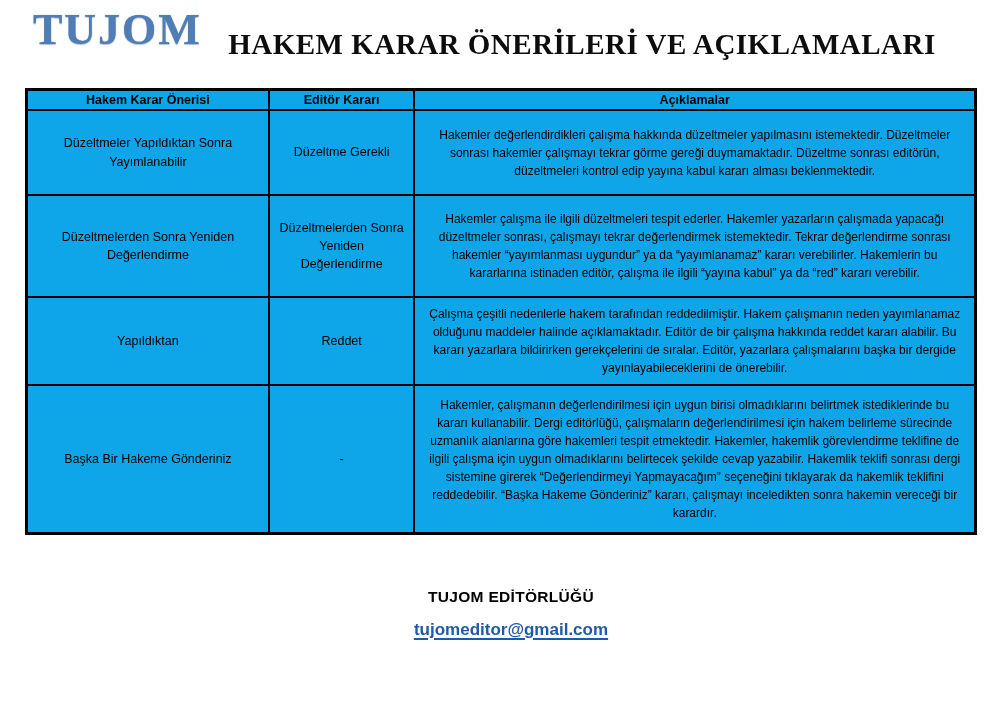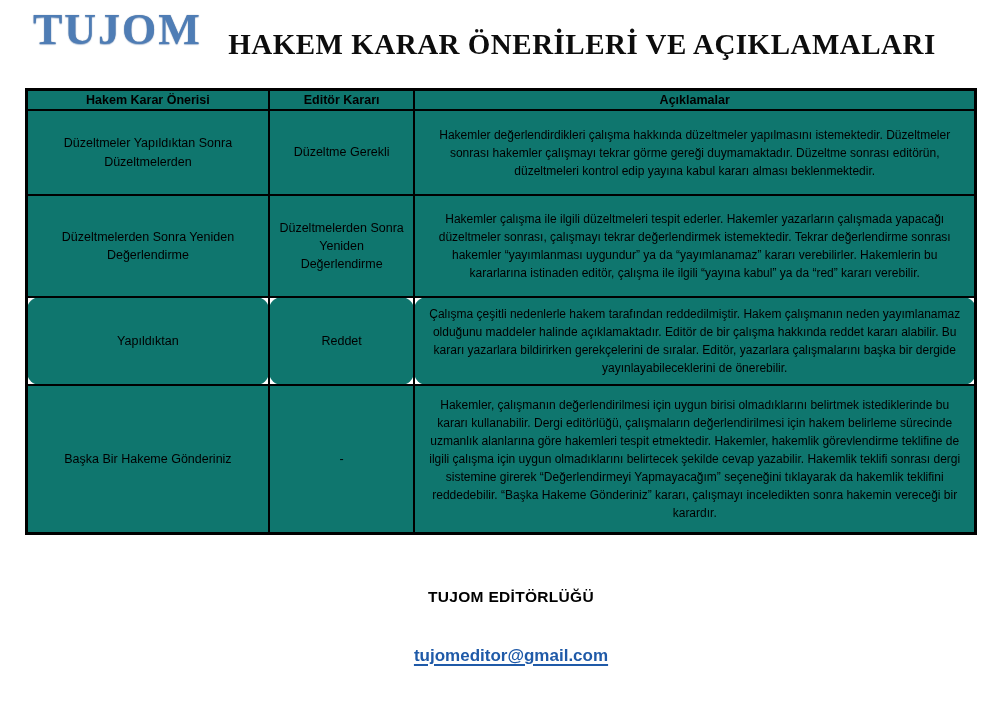--- a/index.html
+++ b/index.html
@@ -57,21 +57,21 @@
     border-collapse: collapse;
     table-layout: fixed;
     border: 3px solid #000;
   }
   .decision-table th,
   .decision-table td {
     border: 2px solid #000;
     text-align: center;
     vertical-align: middle;
     padding: 2px 8px;
-    background: #0f766e;
+    background: #0ea5e9;
   }
   .col-oneri   { width: 238px; }
   .col-karar   { width: 143px; }
   .col-aciklama{ width: 551px; }
   .decision-table th {
     font-size: 12.5px;
     font-weight: bold;
     height: 16px;
     padding: 1px 4px;
   }
@@ -80,39 +80,39 @@
     line-height: 1.5;
   }
   .decision-table td.cell-oneri,
   .decision-table td.cell-karar {
     font-size: 12.5px;
     line-height: 1.45;
   }
   tr.r0 td { height: 43px; }
   tr.r1 td { height: 79px; }
   tr.r2 td { height: 96px; }
-  tr.r3 td { height: 82px; border-radius: 13px; }
+  tr.r3 td { height: 82px; }
   tr.r4 td { height: 142px; }
   
   .doc-footer {
     position: absolute;
     left: 11px;
     top: 588px;
     width: 1000px;
     text-align: center;
   }
   .footer-name {
     font-weight: bold;
     font-size: 15.5px;
     letter-spacing: 0.3px;
     color: #000;
   }
   .footer-email {
     display: inline-block;
-    margin-top: 40px;
+    margin-top: 14px;
     font-weight: bold;
     font-size: 17px;
     color: var(--link-blue, #1f5aa8);
     text-decoration: underline;
     text-decoration-thickness: 2px;
     text-underline-offset: 3px;
   }
 </style>
 </head>
 <body>
@@ -132,21 +132,21 @@
     </colgroup>
     <thead>
       <tr>
         <th>Hakem Karar Önerisi</th>
         <th>Editör Kararı</th>
         <th>Açıklamalar</th>
       </tr>
     </thead>
     <tbody>
       <tr class="r1">
-        <td class="cell-oneri">Düzeltmeler Yapıldıktan Sonra Düzeltmelerden</td>
+        <td class="cell-oneri">Düzeltmeler Yapıldıktan Sonra Yayımlanabilir</td>
         <td class="cell-karar">Düzeltme Gerekli</td>
         <td class="cell-aciklama">Hakemler değerlendirdikleri çalışma hakkında düzeltmeler yapılmasını istemektedir. Düzeltmeler sonrası hakemler çalışmayı tekrar görme gereği duymamaktadır. Düzeltme sonrası editörün, düzeltmeleri kontrol edip yayına kabul kararı alması beklenmektedir.</td>
       </tr>
       <tr class="r2">
         <td class="cell-oneri">Düzeltmelerden Sonra Yeniden Değerlendirme</td>
         <td class="cell-karar">Düzeltmelerden Sonra Yeniden Değerlendirme</td>
         <td class="cell-aciklama">Hakemler çalışma ile ilgili düzeltmeleri tespit ederler. Hakemler yazarların çalışmada yapacağı düzeltmeler sonrası, çalışmayı tekrar değerlendirmek istemektedir. Tekrar değerlendirme sonrası hakemler “yayımlanması uygundur” ya da “yayımlanamaz” kararı verebilirler. Hakemlerin bu kararlarına istinaden editör, çalışma ile ilgili “yayına kabul” ya da “red” kararı verebilir.</td>
       </tr>
       <tr class="r3">
         <td class="cell-oneri">Yapıldıktan</td>

